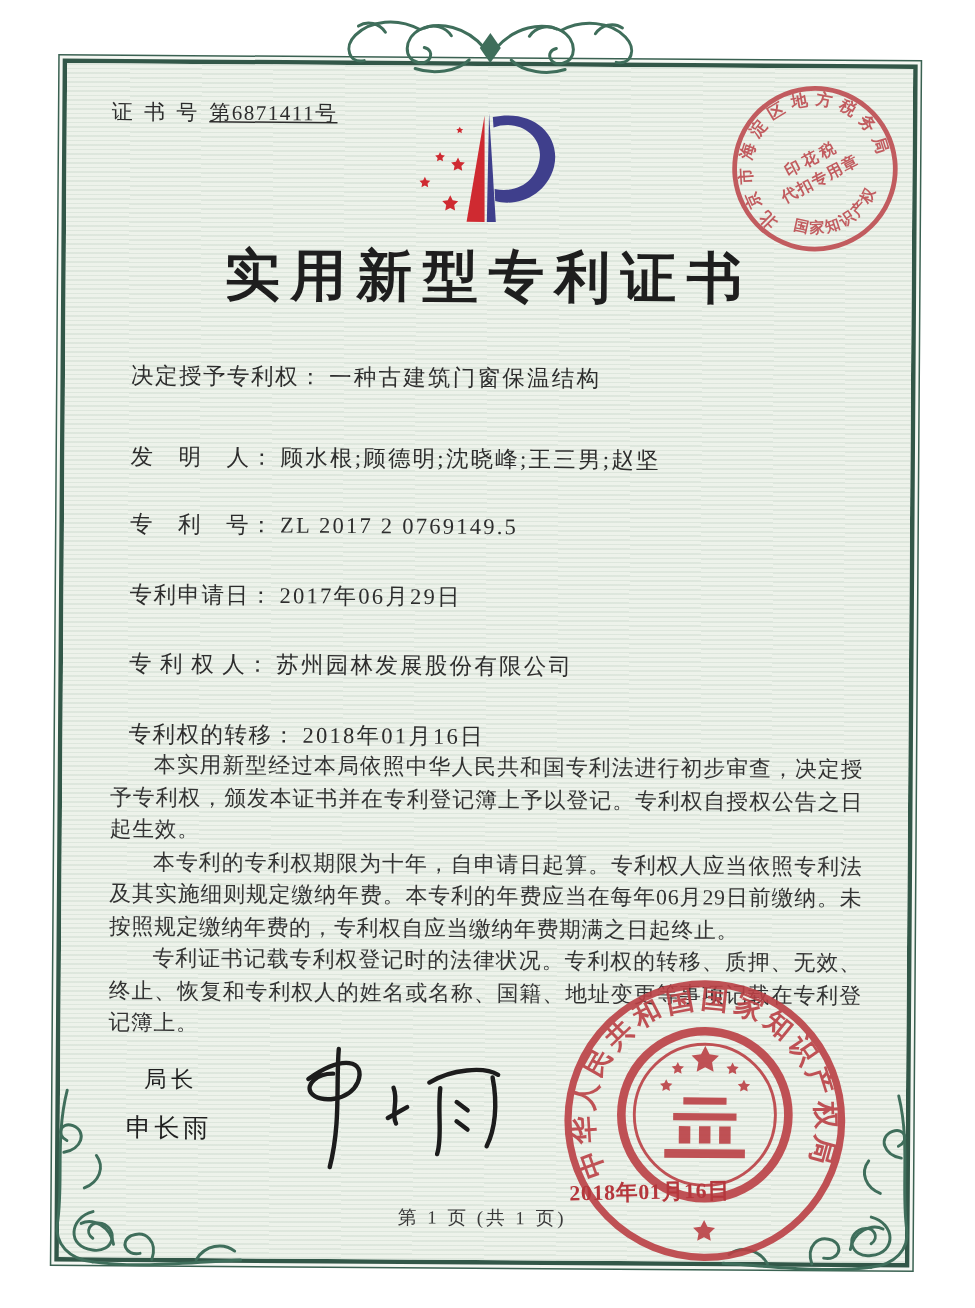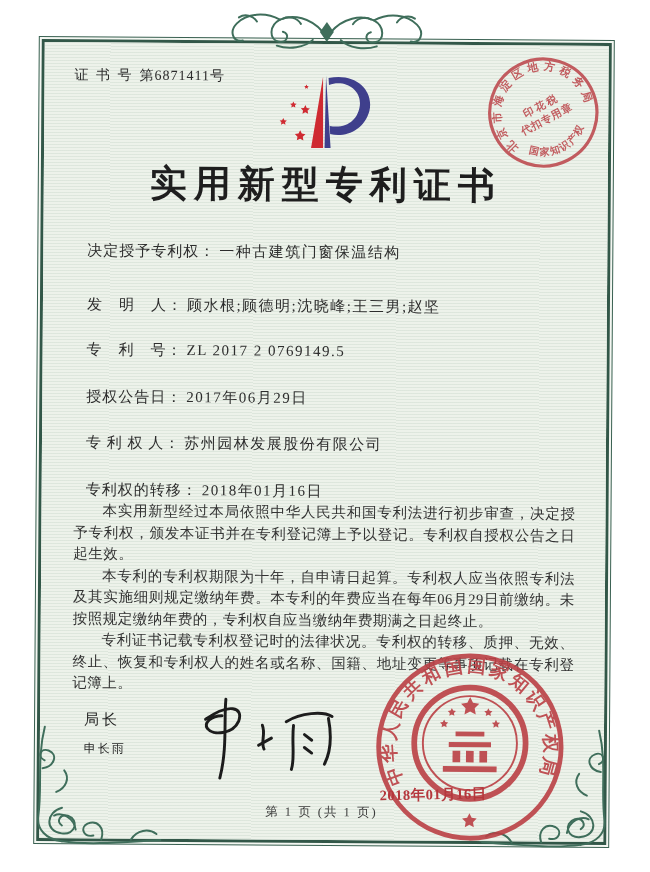--- a/index.html
+++ b/index.html
@@ -22,45 +22,45 @@
     position:relative;width:100%;height:100%;
     background:
       repeating-linear-gradient(0deg, rgba(140,170,150,0.16) 0px, rgba(140,170,150,0.16) 1px, transparent 1px, transparent 3px),
       #edf2ea;
     overflow:visible;
   }
   .cert-no{
     position:absolute;left:30px;top:24px;font-size:14px;color:#2c2c2c;
     letter-spacing:2px;white-space:nowrap;
   }
-  .cert-no .num{letter-spacing:1px;margin-left:6px;}
+  .cert-no .num{letter-spacing:1px;margin-left:6px;text-decoration:underline;}
   .logo{position:absolute;left:210px;top:30px;width:146px;height:86px;}
   .title{
     position:absolute;left:0;top:116px;width:100%;text-align:center;
     font-size:37px;font-weight:700;letter-spacing:7px;color:#1e1e1e;white-space:nowrap;
   }
   .field{
     position:absolute;left:44px;font-size:15px;color:#2d2d2d;
     letter-spacing:1px;white-space:nowrap;
   }
   .field .val{letter-spacing:1.5px;margin-left:4px;}
   .f0{top:199px}.f1{top:253px}.f2{top:298px}.f3{top:345px}.f4{top:391px}.f5{top:438px}
   .body-text{
     position:absolute;left:32px;top:458px;width:502px;color:#333;
   }
   .body-text p{
     margin:0;font-size:14.5px;line-height:21.5px;text-indent:2em;
     text-align:justify;letter-spacing:0.5px;
   }
   .sig-title{
-    position:absolute;left:44px;top:668px;font-size:15px;color:#1f1f1f;
+    position:absolute;left:56px;top:668px;font-size:15px;color:#1f1f1f;
     letter-spacing:3px;font-family:"Liberation Sans", sans-serif;
   }
   .sig-name{
-    position:absolute;left:44px;top:698px;font-size:12px;color:#1f1f1f;
+    position:absolute;left:44px;top:698px;font-size:17px;color:#1f1f1f;
     letter-spacing:2px;font-family:Liberation Sans, sans-serif;
   }
   .sig-script{position:absolute;left:138px;top:648px;width:165px;height:92px;}
   .office-seal{position:absolute;left:334px;top:606px;width:192px;height:192px;opacity:0.9;}
   .seal-date{
     position:absolute;left:340px;top:740px;width:150px;
     color:#b5373c;font-size:14.5px;font-weight:700;letter-spacing:0.5px;
     transform:rotate(-1.5deg);white-space:nowrap;z-index:6;
   }
   .tax-stamp{
@@ -146,21 +146,21 @@
       <div class="field f0">
         <span>决定授予专利权：</span><span class="val">一种古建筑门窗保温结构</span>
       </div>
       <div class="field f1">
         <span>发　明　人：</span><span class="val">顾水根;顾德明;沈晓峰;王三男;赵坚</span>
       </div>
       <div class="field f2">
         <span>专　利　号：</span><span class="val">ZL 2017 2 0769149.5</span>
       </div>
       <div class="field f3">
-        <span>授权公告日：</span><span class="val">2017年06月29日</span>
+        <span>专利申请日：</span><span class="val">2017年06月29日</span>
       </div>
       <div class="field f4">
         <span>专 利 权 人：</span><span class="val">苏州园林发展股份有限公司</span>
       </div>
       <div class="field f5">
         <span>专利权的转移：</span><span class="val">2018年01月16日</span>
       </div>
 
       <div class="body-text">
         <p>本实用新型经过本局依照中华人民共和国专利法进行初步审查，决定授予专利权，颁发本证书并在专利登记簿上予以登记。专利权自授权公告之日起生效。</p>

